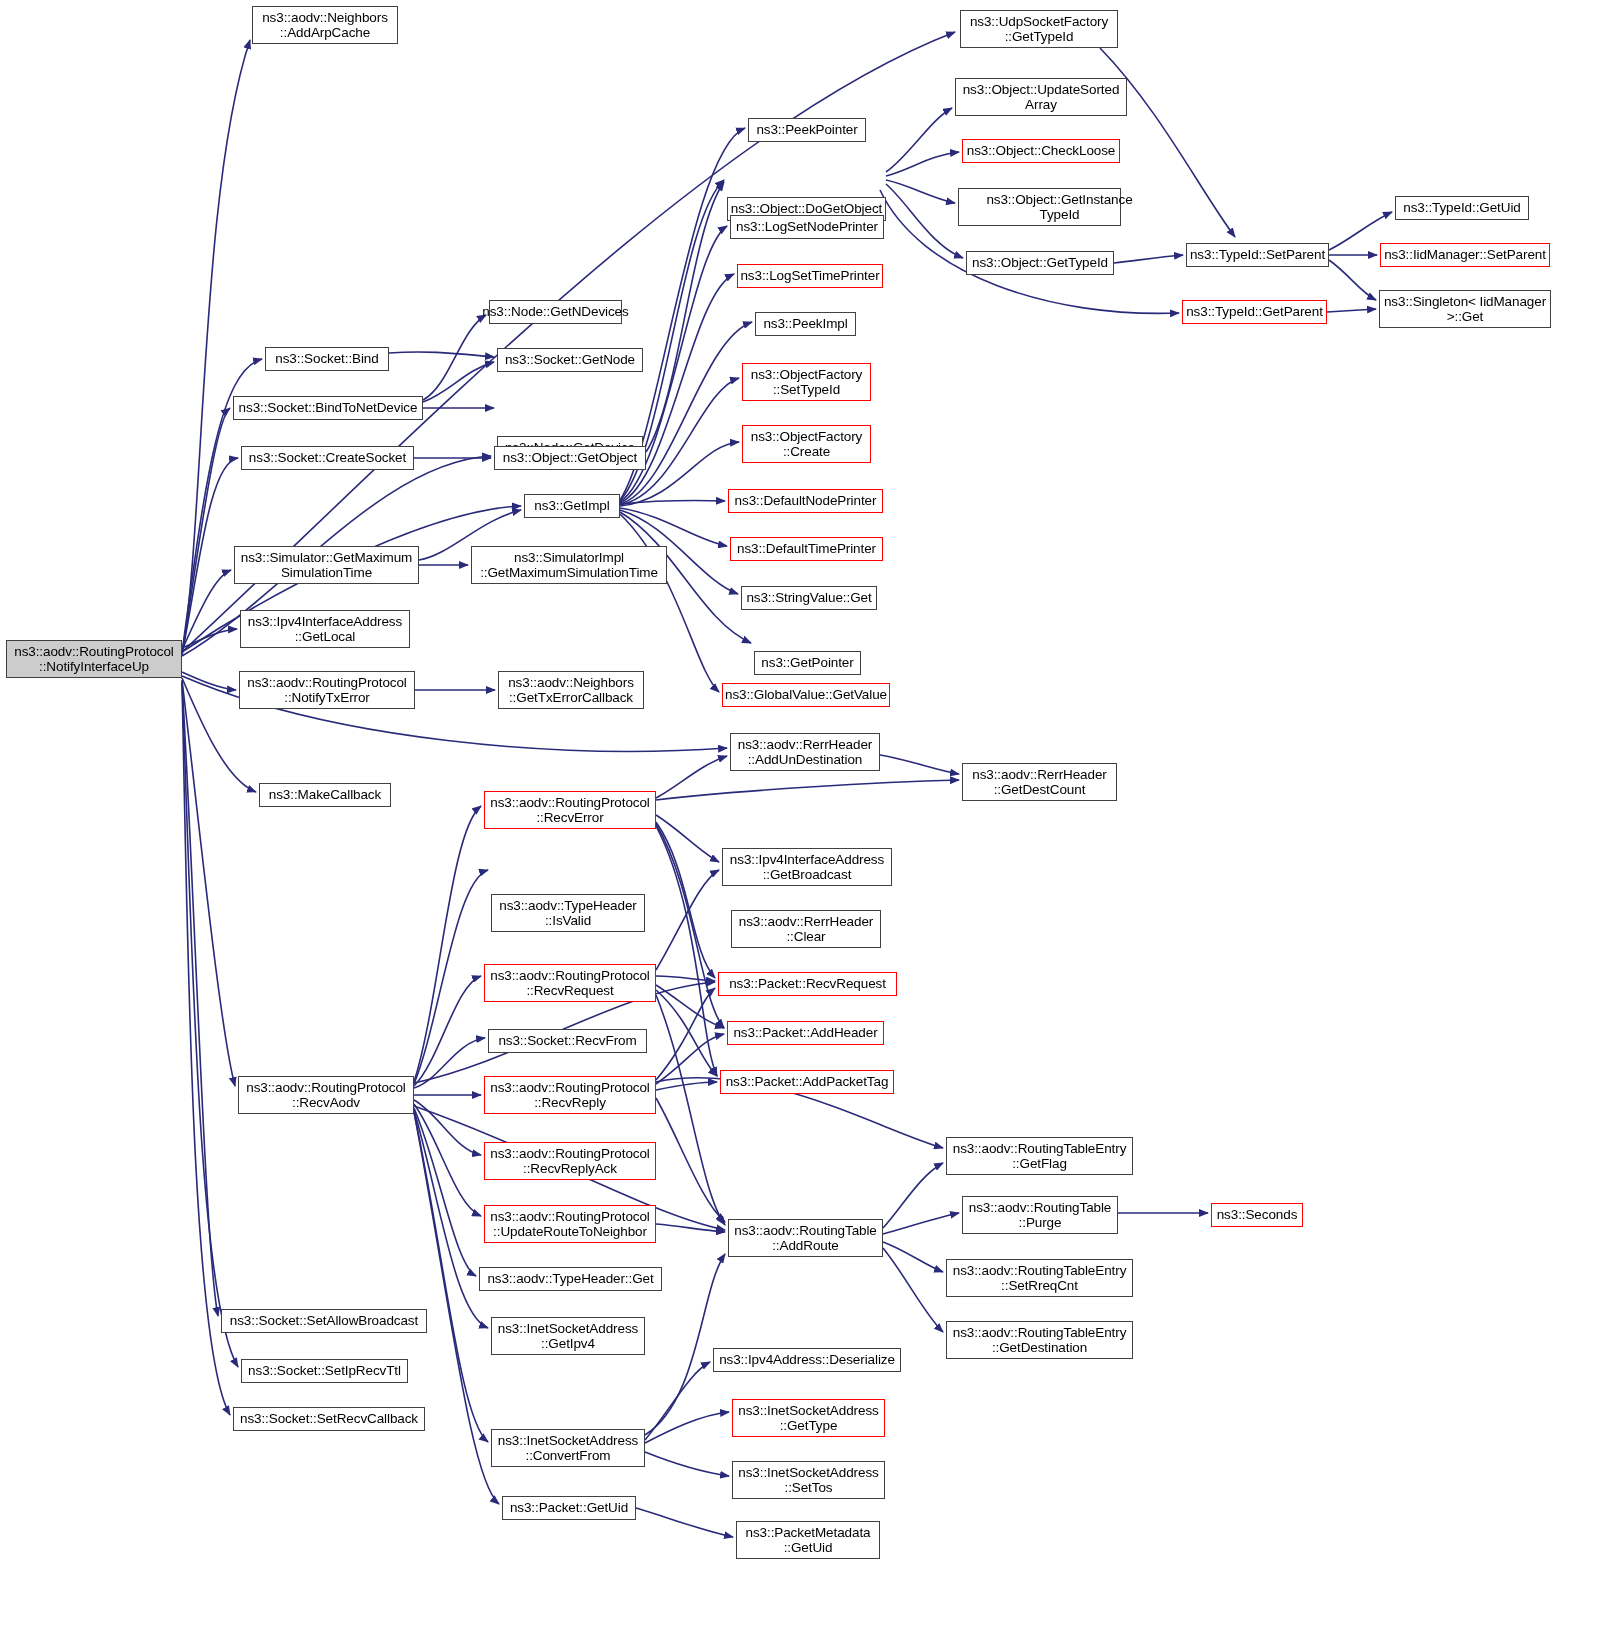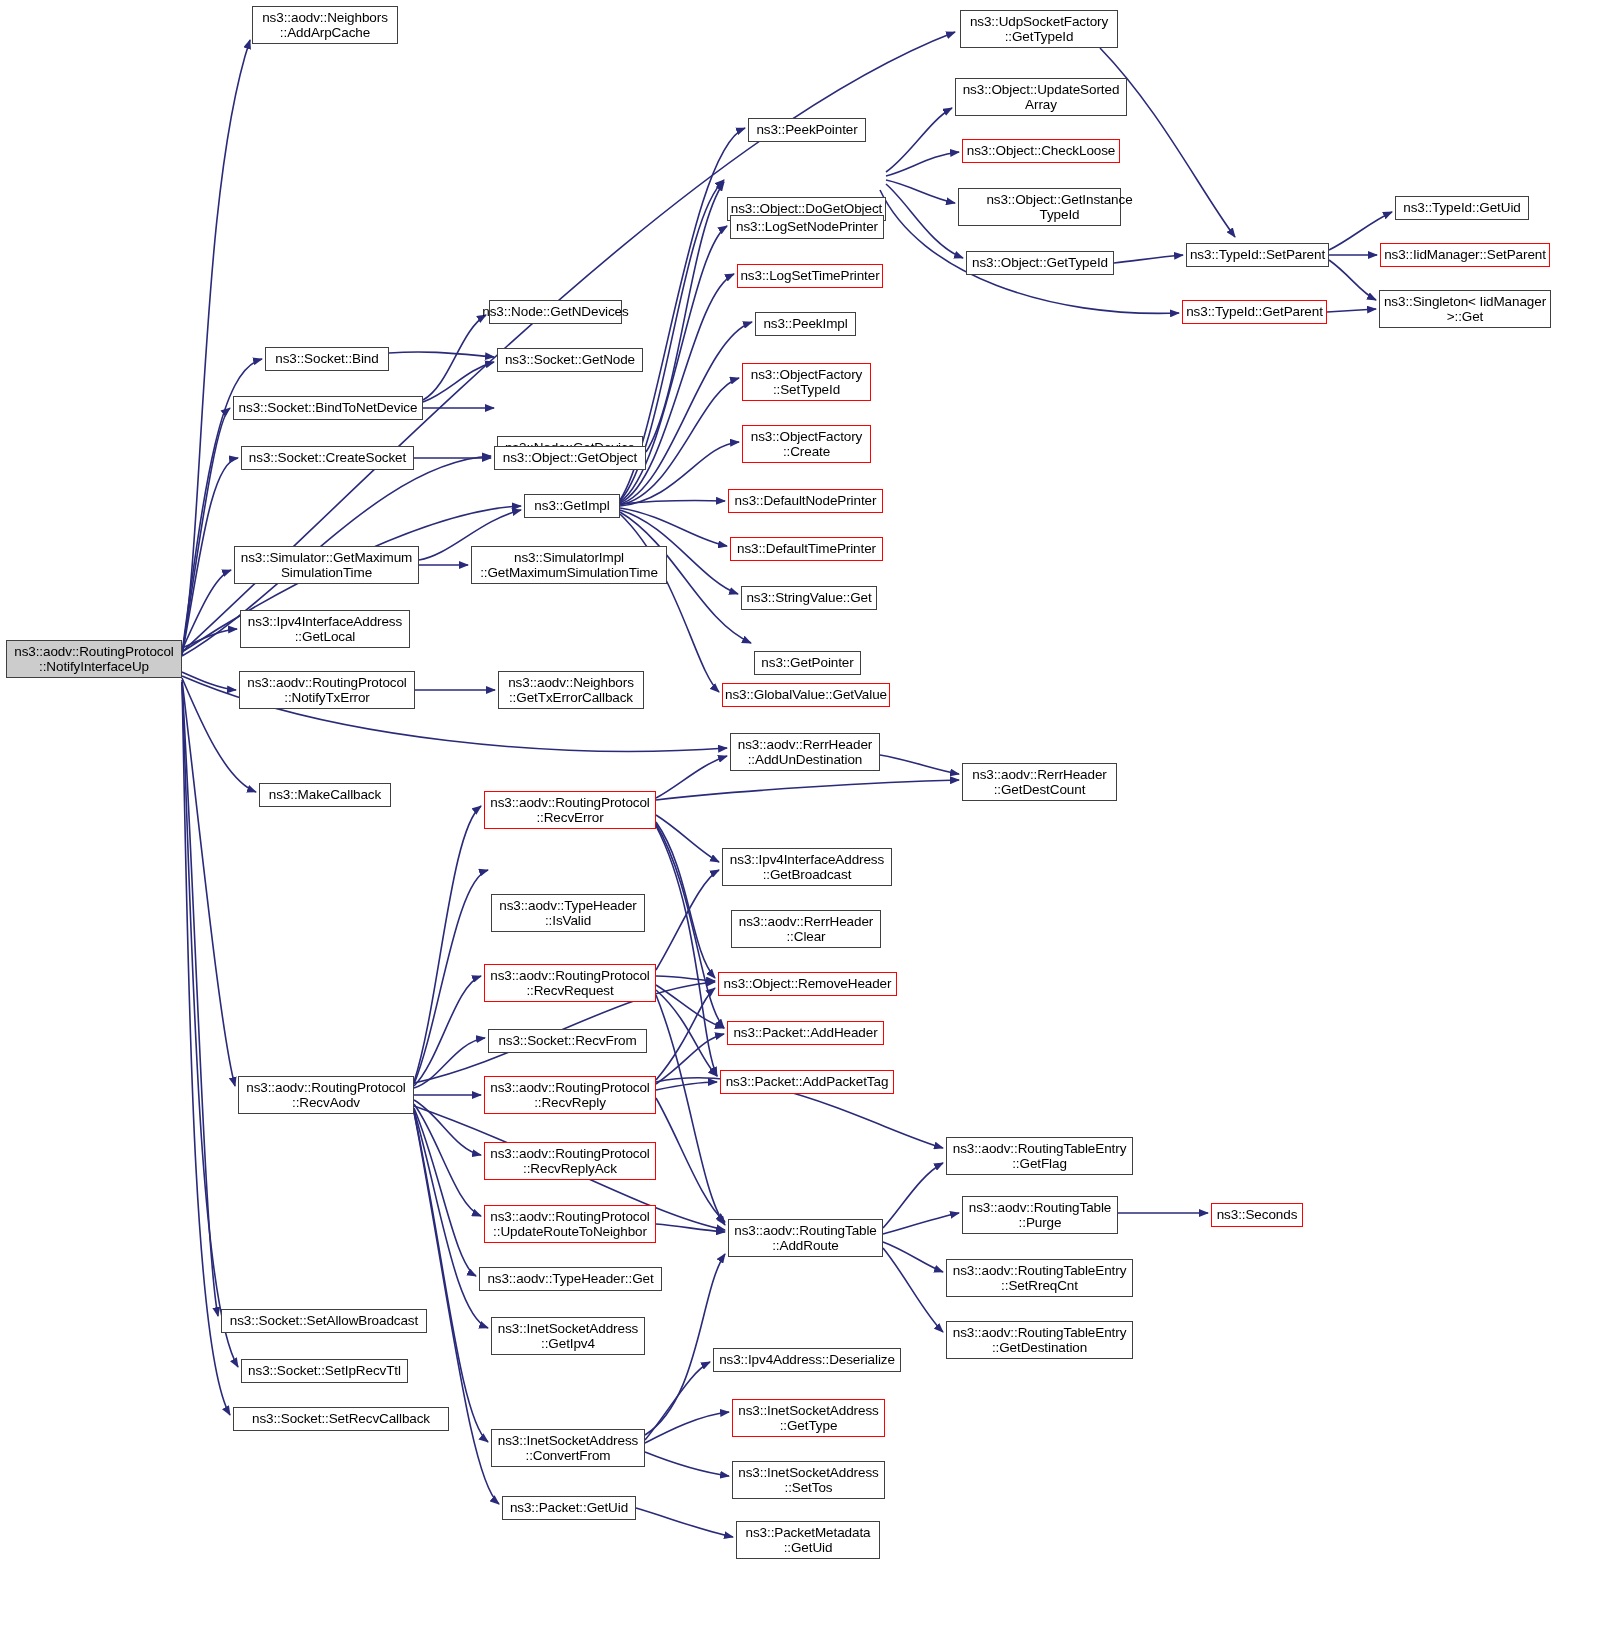--- a/index.html
+++ b/index.html
@@ -173,21 +173,21 @@
 ::RecvError</div>
     <div class="node" style="left: 259px; top: 783px; width: 132px; height: 24px;">ns3::MakeCallback</div>
     <div class="node" style="left: 722px; top: 848px; width: 170px; height: 38px;">ns3::Ipv4InterfaceAddress
 ::GetBroadcast</div>
     <div class="node" style="left: 491px; top: 854px; width: 154px; height: 38px; margin-top: 40px;">ns3::aodv::TypeHeader
 ::IsValid</div>
     <div class="node" style="left: 731px; top: 910px; width: 150px; height: 38px;">ns3::aodv::RerrHeader
 ::Clear</div>
     <div class="node red" style="left: 484px; top: 964px; width: 172px; height: 38px;">ns3::aodv::RoutingProtocol
 ::RecvRequest</div>
-    <div class="node red" style="left: 718px; top: 972px; width: 179px; height: 24px;">ns3::Object::RemoveHeader</div>
+    <div class="node red" style="left: 718px; top: 972px; width: 179px; height: 24px;">ns3::Packet::RecvRequest</div>
     <div class="node red" style="left: 727px; top: 1021px; width: 157px; height: 24px;">ns3::Packet::AddHeader</div>
     <div class="node" style="left: 488px; top: 1029px; width: 159px; height: 24px;">ns3::Socket::RecvFrom</div>
     <div class="node red" style="left: 720px; top: 1070px; width: 174px; height: 24px;">ns3::Packet::AddPacketTag</div>
     <div class="node" style="left: 238px; top: 1076px; width: 176px; height: 38px;">ns3::aodv::RoutingProtocol
 ::RecvAodv</div>
     <div class="node red" style="left: 484px; top: 1076px; width: 172px; height: 38px;">ns3::aodv::RoutingProtocol
 ::RecvReply</div>
     <div class="node" style="left: 946px; top: 1137px; width: 187px; height: 38px;">ns3::aodv::RoutingTableEntry
 ::GetFlag</div>
     <div class="node red" style="left: 484px; top: 1142px; width: 172px; height: 38px;">ns3::aodv::RoutingProtocol
@@ -204,21 +204,21 @@
     <div class="node" style="left: 479px; top: 1267px; width: 183px; height: 24px;">ns3::aodv::TypeHeader::Get</div>
     <div class="node" style="left: 946px; top: 1321px; width: 187px; height: 38px;">ns3::aodv::RoutingTableEntry
 ::GetDestination</div>
     <div class="node" style="left: 491px; top: 1317px; width: 154px; height: 38px;">ns3::InetSocketAddress
 ::GetIpv4</div>
     <div class="node" style="left: 713px; top: 1348px; width: 188px; height: 24px;">ns3::Ipv4Address::Deserialize</div>
     <div class="node" style="left: 221px; top: 1309px; width: 206px; height: 24px;">ns3::Socket::SetAllowBroadcast</div>
     <div class="node" style="left: 241px; top: 1359px; width: 167px; height: 24px;">ns3::Socket::SetIpRecvTtl</div>
     <div class="node red" style="left: 732px; top: 1399px; width: 153px; height: 38px;">ns3::InetSocketAddress
 ::GetType</div>
-    <div class="node" style="left: 233px; top: 1407px; width: 216px; height: 24px;">ns3::Socket::SetRecvCallback</div>
+    <div class="node" style="left: 233px; top: 1407px; width: 192px; height: 24px;">ns3::Socket::SetRecvCallback</div>
     <div class="node" style="left: 491px; top: 1429px; width: 154px; height: 38px;">ns3::InetSocketAddress
 ::ConvertFrom</div>
     <div class="node" style="left: 732px; top: 1461px; width: 153px; height: 38px;">ns3::InetSocketAddress
 ::SetTos</div>
     <div class="node" style="left: 502px; top: 1496px; width: 134px; height: 24px;">ns3::Packet::GetUid</div>
     <div class="node" style="left: 736px; top: 1521px; width: 144px; height: 38px;">ns3::PacketMetadata
 ::GetUid</div>
   </div>
 
 </body></html>

